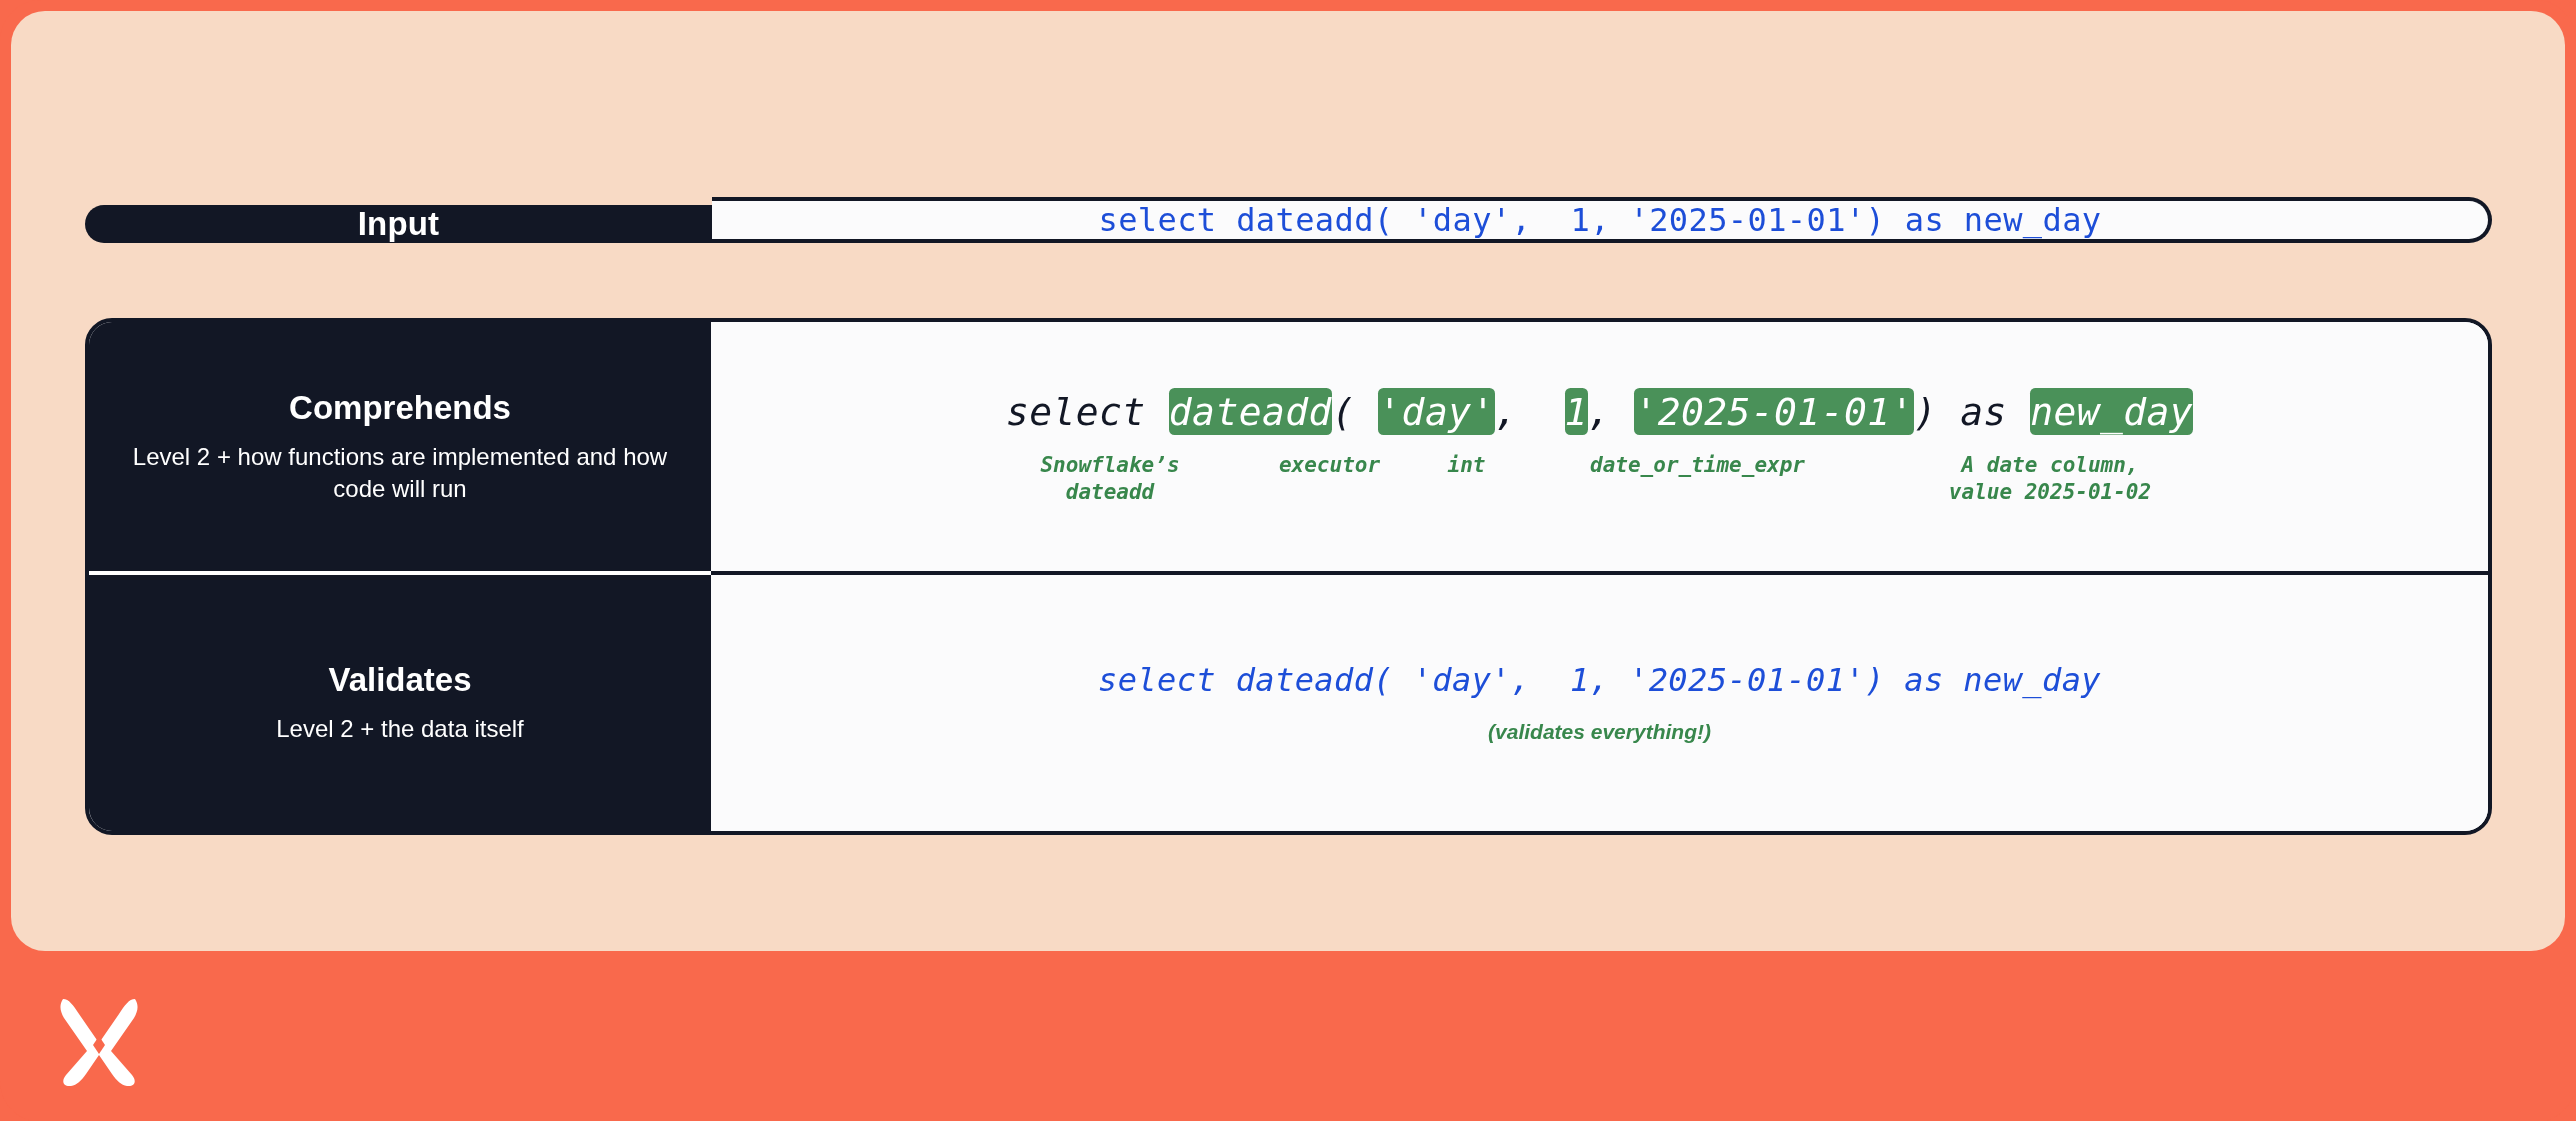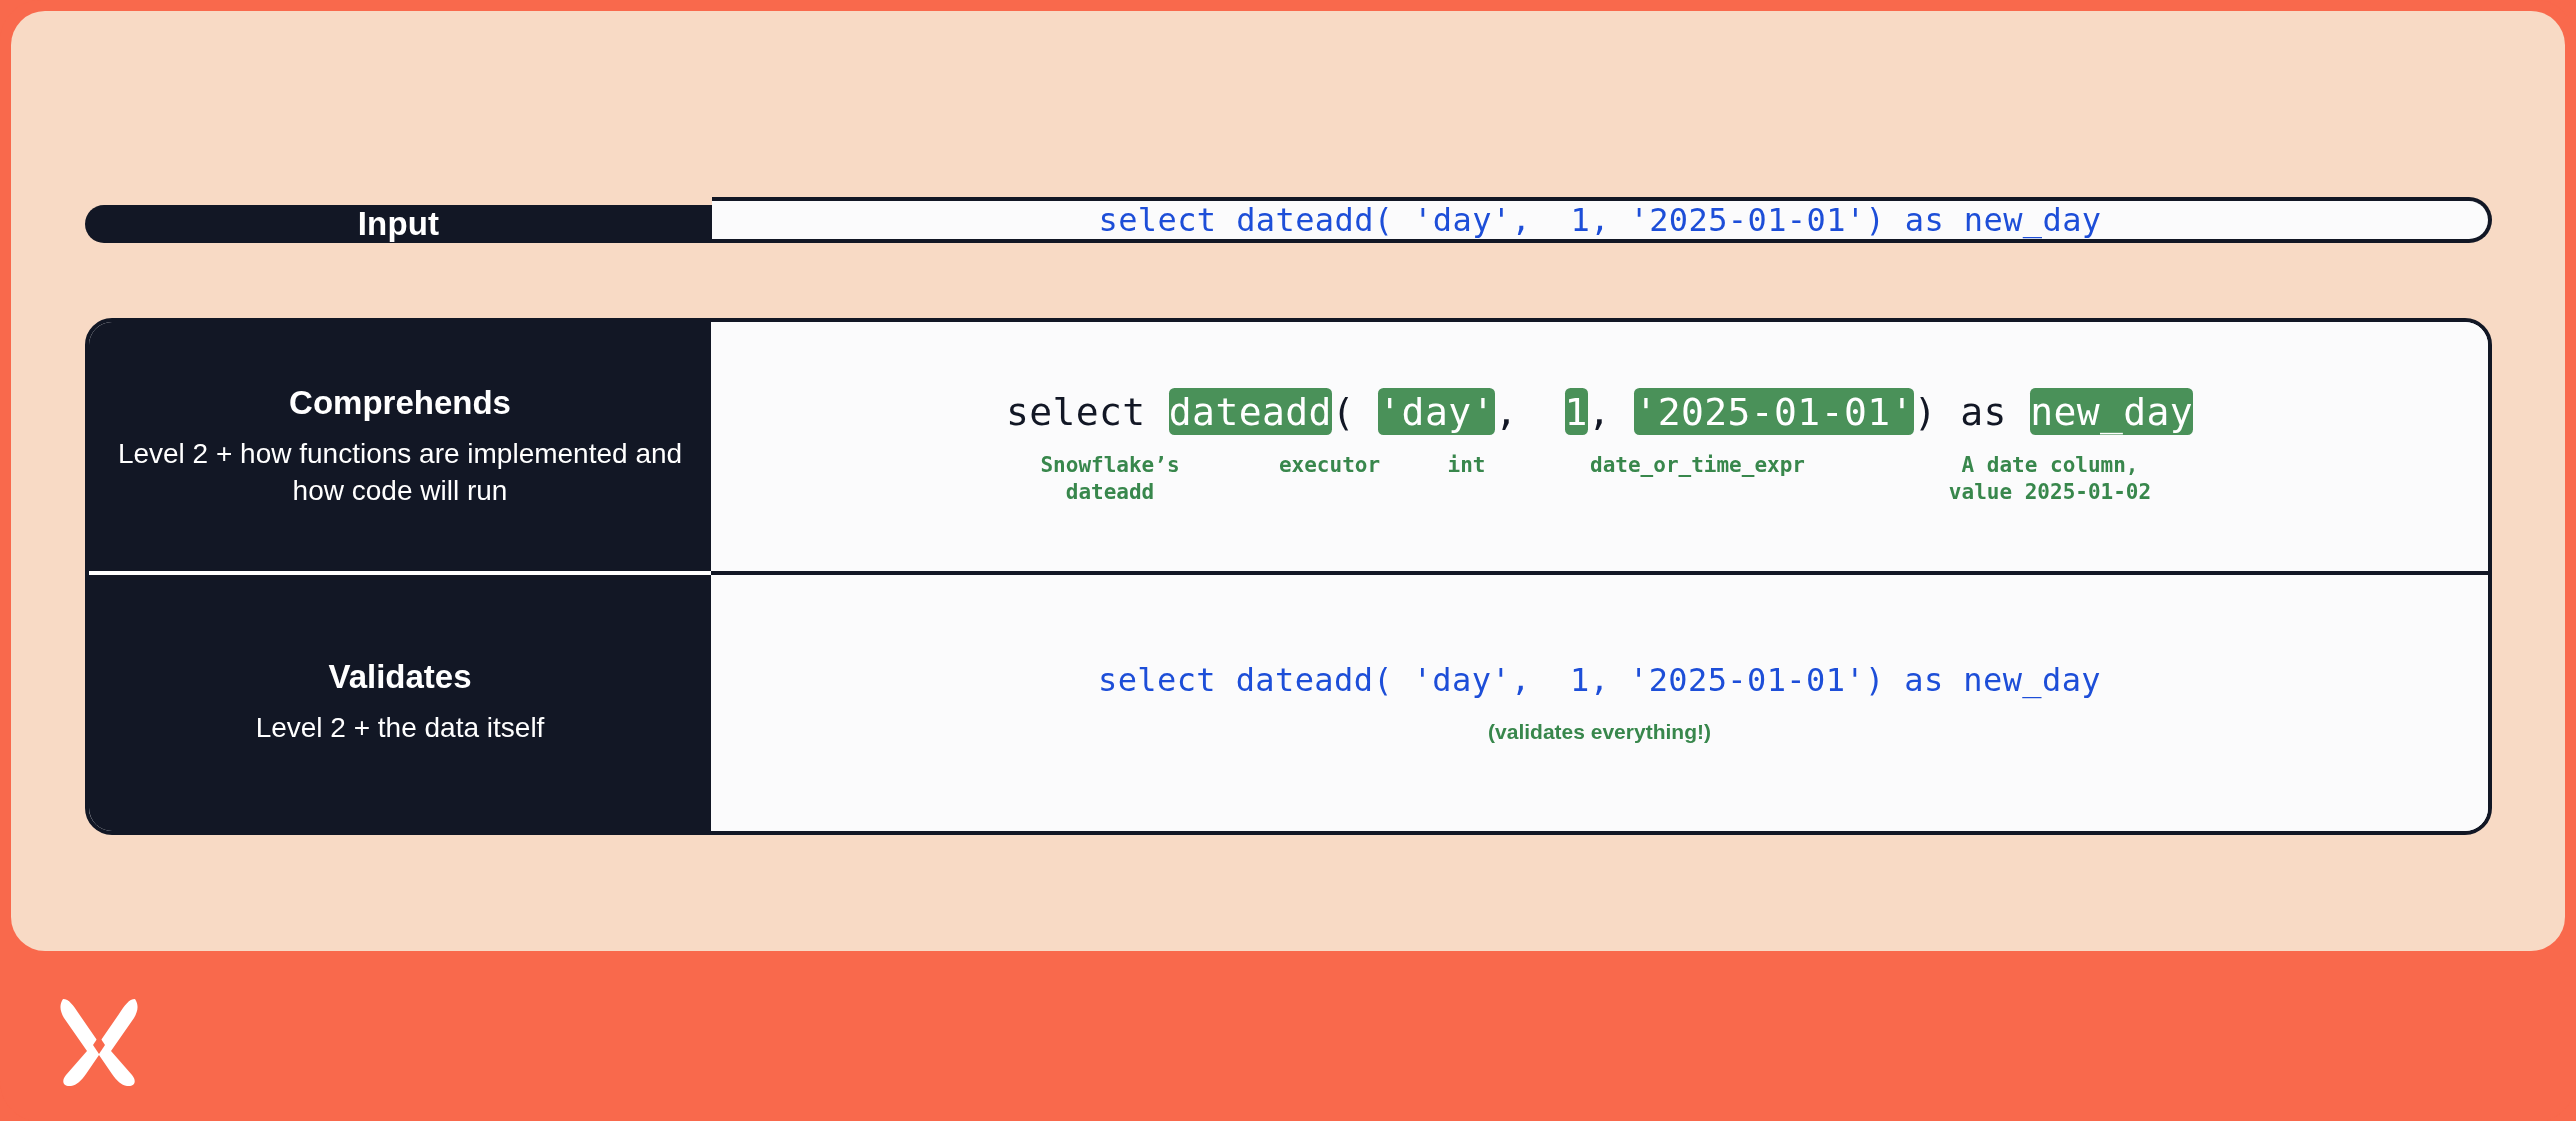--- a/index.html
+++ b/index.html
@@ -66,25 +66,25 @@
   }
 
   .lcell {
     display:flex; flex-direction:column;
     align-items:center; justify-content:center;
     color:#FFFFFF; text-align:center; padding:0 27px;
   }
   .lcell.top { height:249px; }
   .lcell.bot { height:259px; border-top:4.7px solid #FFFFFF; }
   .lcell h3 { font-size:33px; font-weight:bold; margin-bottom:14px; }
-  .lcell p  { font-size:28px; font-weight:300; line-height:1.3; }
+  .lcell p  { font-size:24px; font-weight:300; line-height:1.3; }
 
   .rcell {
     display:flex; flex-direction:column;
-    align-items:center; justify-content:center;
+    align-items:center; justify-content:center;font-style:italic;
   }
   .rcell.top { height:249px; }
   .rcell.bot { height:259px; border-top:4.7px solid #121725; }
 
   
   .hl-line {
     font-family:"DejaVu Sans Mono", monospace;
     font-size:38px; color:#121725;
     white-space:pre; display:flex; align-items:center;
     letter-spacing:0.4px;

